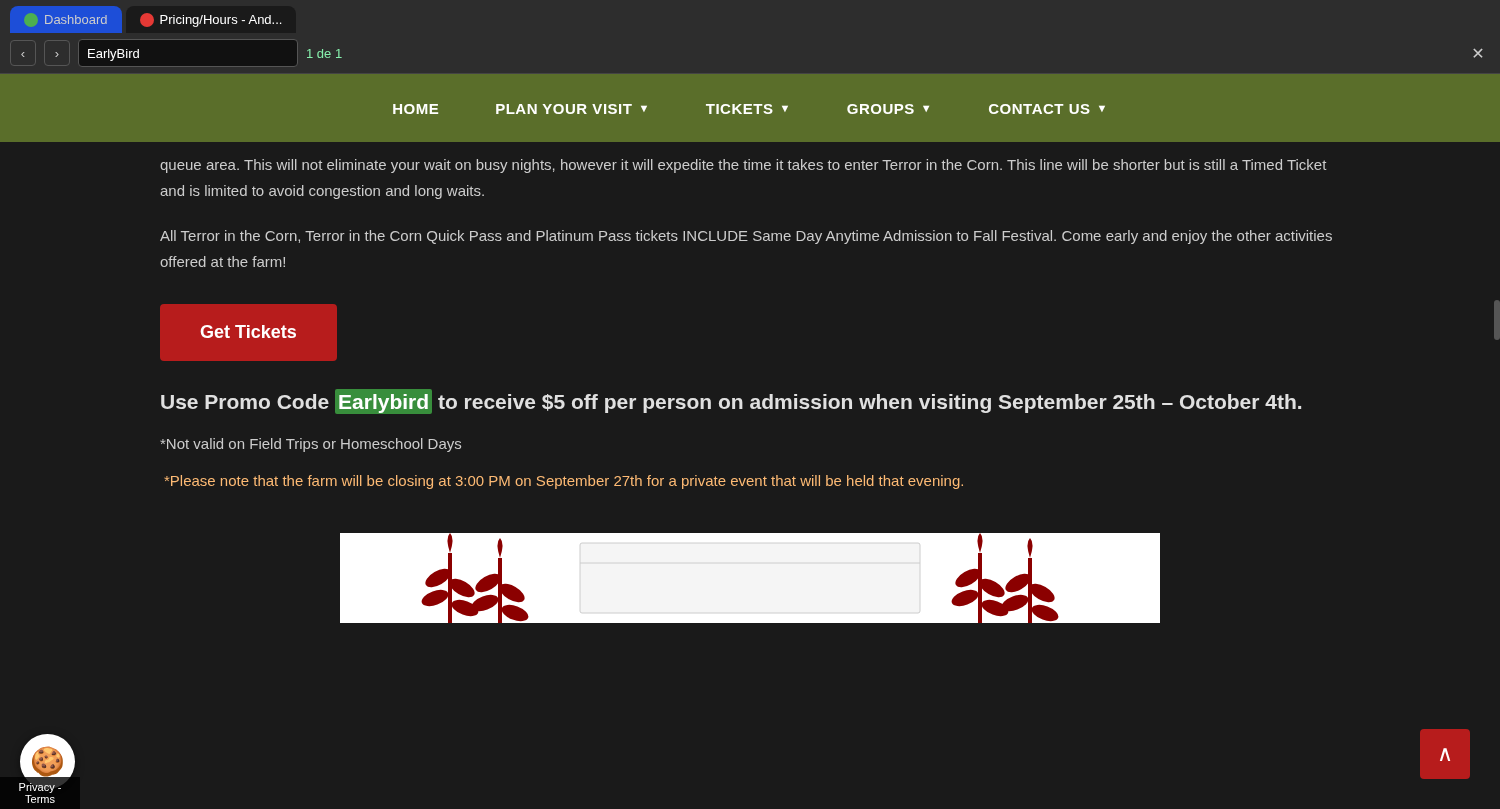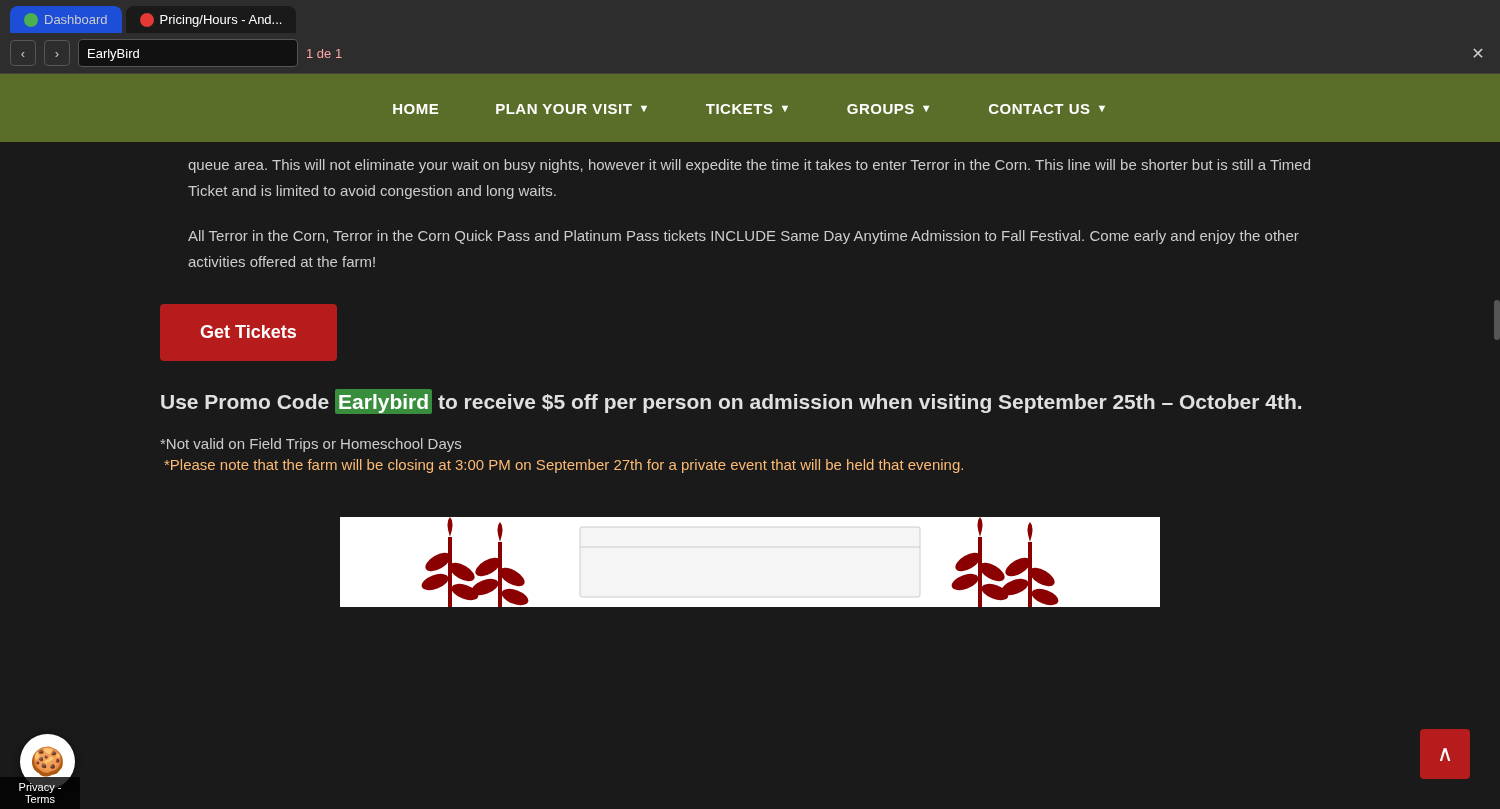--- a/index.html
+++ b/index.html
@@ -68,21 +68,21 @@
       background: #111;
       border: 1px solid #555;
       border-radius: 4px;
       color: #fff;
       padding: 4px 8px;
       font-size: 13px;
       width: 220px;
       height: 28px;
     }
     .page-count {
-      color: #fca5a5;
+      color: #86efac;
       font-size: 13px;
     }
     .close-search-btn {
       background: none;
       border: none;
       color: #ccc;
       font-size: 16px;
       cursor: pointer;
       margin-left: auto;
       width: 24px;
@@ -129,21 +129,20 @@
 
     .text-block {
       color: #ccc;
       font-size: 15px;
       line-height: 1.7;
       padding-top: 10px;
     }
 
     .text-block p {
       margin-bottom: 20px;
-      margin-left: 28px;
     }
 
     .get-tickets-btn {
       background: #b71c1c;
       color: #fff;
       border: none;
       padding: 18px 40px;
       font-size: 18px;
       font-weight: 600;
       border-radius: 4px;
@@ -162,20 +161,21 @@
     .promo-highlight {
       background: #388e3c;
       color: #fff;
       padding: 1px 3px;
       border-radius: 2px;
     }
 
     .note-text {
       color: #ccc;
       font-size: 15px;
+      margin-bottom: 16px;
     }
 
     .note-box {
       color: #fdba74;
       font-size: 15px;
       line-height: 1.7;
       padding-left: 4px;
       margin-bottom: 20px;
     }
 

